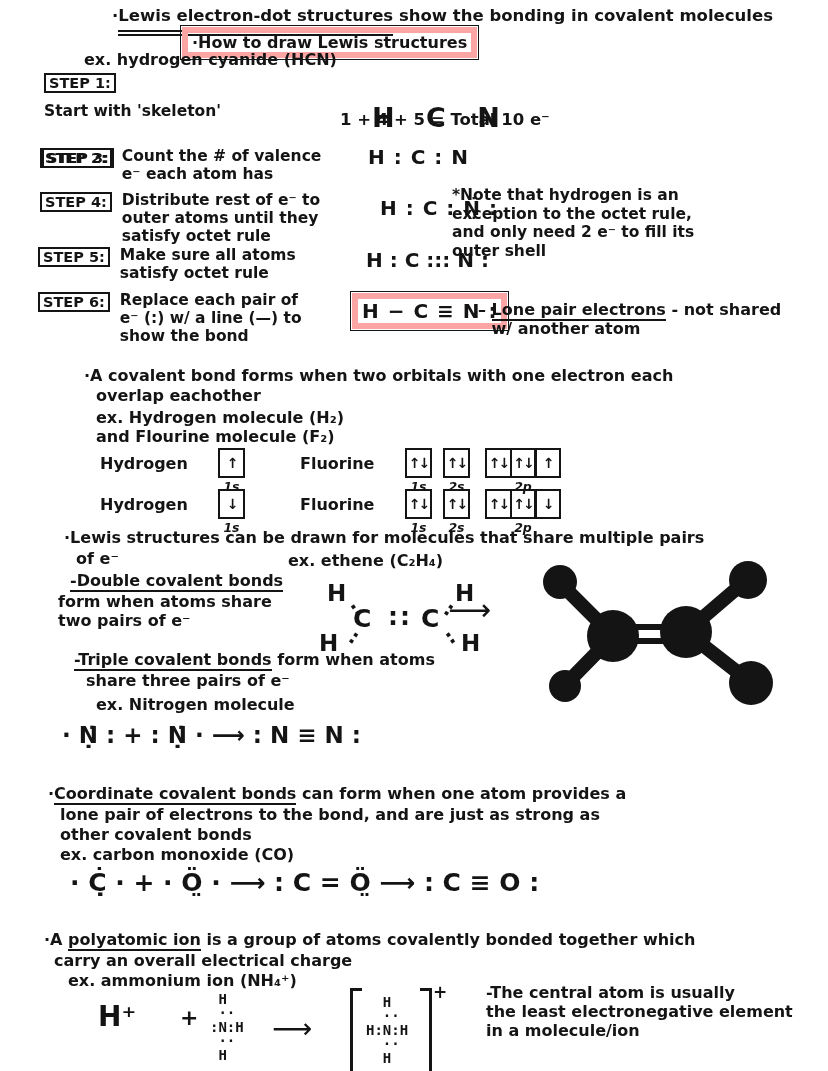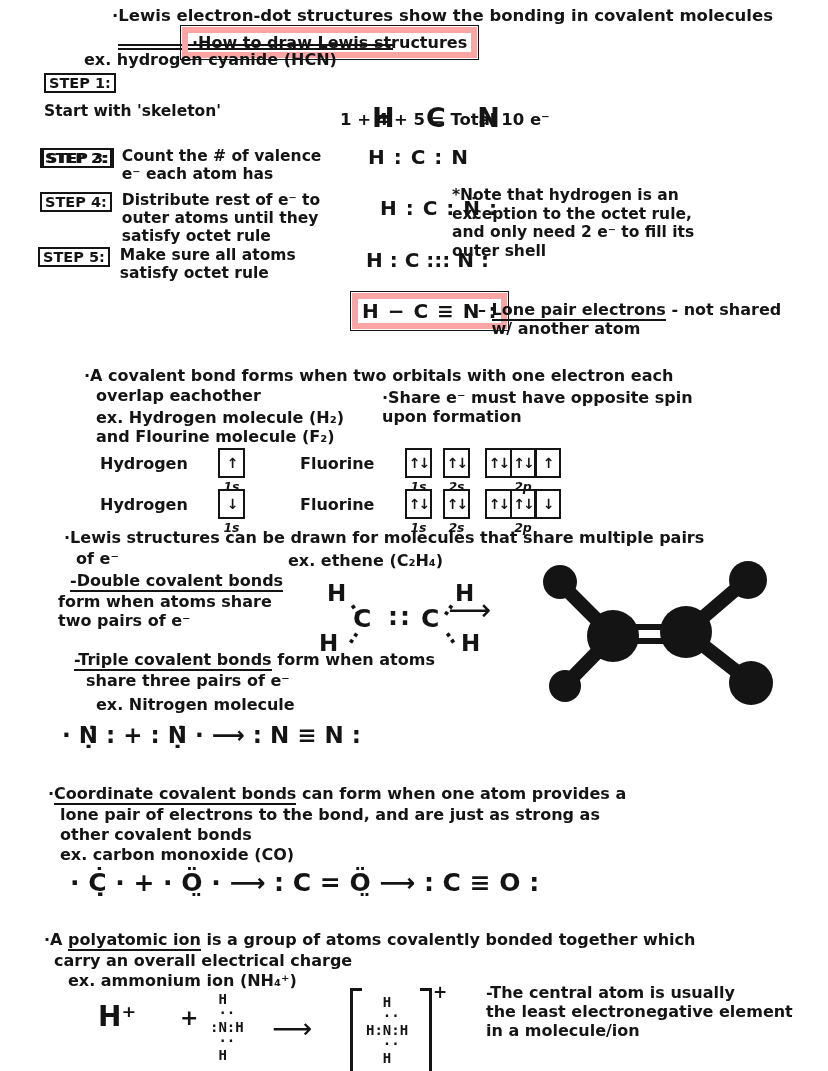--- a/index.html
+++ b/index.html
@@ -1,21 +1,21 @@
 <!DOCTYPE html>
 <html><head>
 <meta charset="utf-8">
 <style>
   html,body{margin:0;padding:0;background:#fff;}
   .page{position:relative;width:828px;height:1071px;background:#fff;color:#141414;
         font-family:"DejaVu Sans",sans-serif;font-weight:700;overflow:hidden;}
   .abs{position:absolute;}
   .txt{font-size:16px;line-height:1.2;white-space:pre-line;}
   .u{border-bottom:2.5px solid #141414;padding-bottom:0px;}
-  .u2{border-bottom:6px double #141414;padding-bottom:19px;}
+  .u2{border-bottom:6px double #141414;padding-bottom:5px;}
   .boxed2{display:inline-block;border:6px solid #fca5a5;outline:1px solid #141414;outline-offset:1.5px;padding:0 4px;}
   .step-row{display:flex;align-items:flex-start;gap:10px;}
   .step-label{display:inline-block;border:2px solid #141414;padding:0 3px;font-size:14.5px;white-space:nowrap;}
   .step-desc{font-size:15.5px;line-height:1.16;white-space:pre-line;}
   .chem{font-size:20px;letter-spacing:1px;white-space:nowrap;}
   .orb-row{position:absolute;height:46px;width:560px;}
   .orb-name{position:absolute;top:6px;font-size:16px;}
   .orb-group{position:absolute;top:0;text-align:center;}
   .orb-box{display:flex;align-items:center;justify-content:center;width:23px;height:26px;
            border:2.5px solid #141414;font-size:14px;letter-spacing:-2px;margin:0 auto;}
@@ -66,37 +66,41 @@
   </div>
   <div class="abs chem" style="left:380px;top:196px;">H : C : N̤̈ :</div>
 
   <div class="abs step-row" style="left:38px;top:247px;">
     <span class="step-label">STEP 5:</span>
     <span class="step-desc">Make sure all atoms
 satisfy octet rule</span>
   </div>
   <div class="abs chem" style="left:366px;top:248px;letter-spacing:0;">H : C ::: N :</div>
 
+  <div class="abs step-row" style="left:38px;top:292px;">
+    <span class="step-label">STEP 6:</span>
+    <span class="step-desc">Replace each pair of
+e⁻ (:) w/ a line (—) to
+show the bond</span>
+  </div>
   <div class="abs" style="left:352px;top:293px;"><span class="boxed2 chem">H − C ≡ N :</span></div>
 
   <div class="abs txt" style="left:452px;top:186px;font-size:15.5px;">*Note that hydrogen is an
 exception to the octet rule,
 and only need 2 e⁻ to fill its
 outer shell</div>
 
   <div class="abs" style="left:478px;top:300px;">
     <span>–</span>
     <span class="txt" style="display:inline-block;vertical-align:top;"><span class="u">Lone pair electrons</span><span> - not shared
 w/ another atom</span></span>
   </div>
 
   <div class="abs txt" style="left:84px;top:366px;">·A covalent bond forms when two orbitals with one electron each</div>
   <div class="abs txt" style="left:96px;top:386px;">overlap eachother</div>
-  <div class="abs txt" style="left:382px;top:388px;">·Share e⁻ must have opposite spin
-upon formation</div>
   <div class="abs txt" style="left:96px;top:408px;">ex. Hydrogen molecule (H₂)
 and Flourine molecule (F₂)</div>
 
   <div class="orb-row" style="left:92px;top:448px;">
     <span class="orb-name" style="left:8px;">Hydrogen</span>
     <span class="orb-group" style="left:126px;">
       <span class="orb-box">↑</span>
       <span class="orb-sub">1s</span>
     </span>
     <span class="orb-name" style="left:208px;">Fluorine</span>

